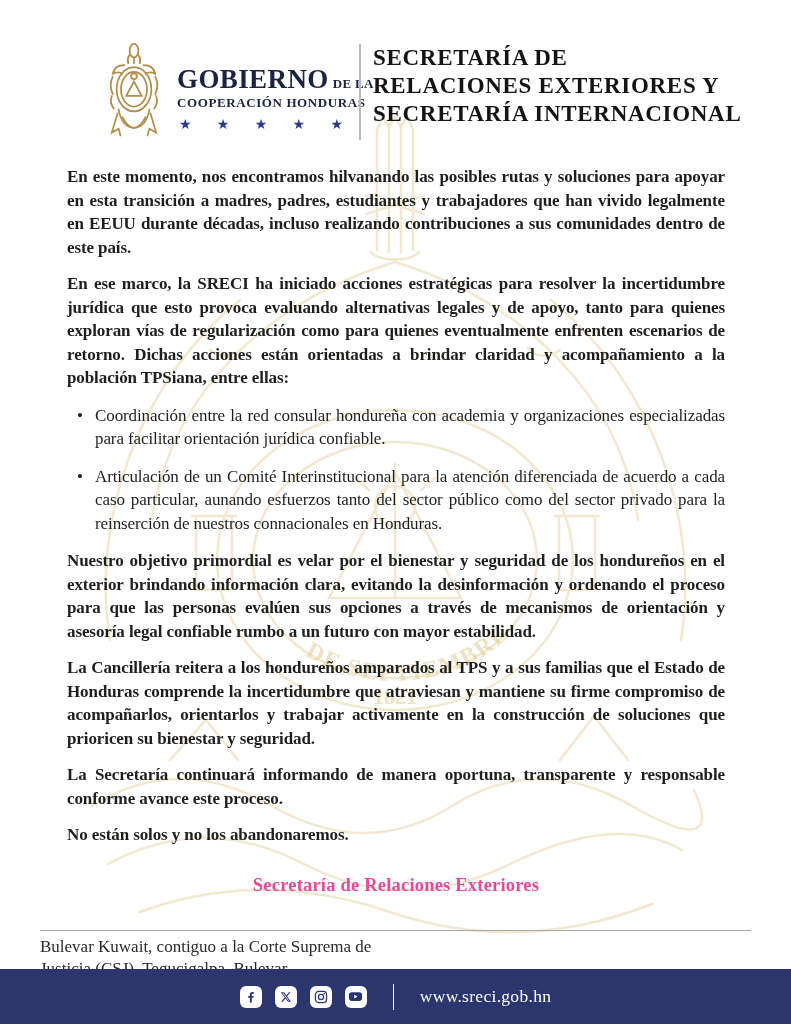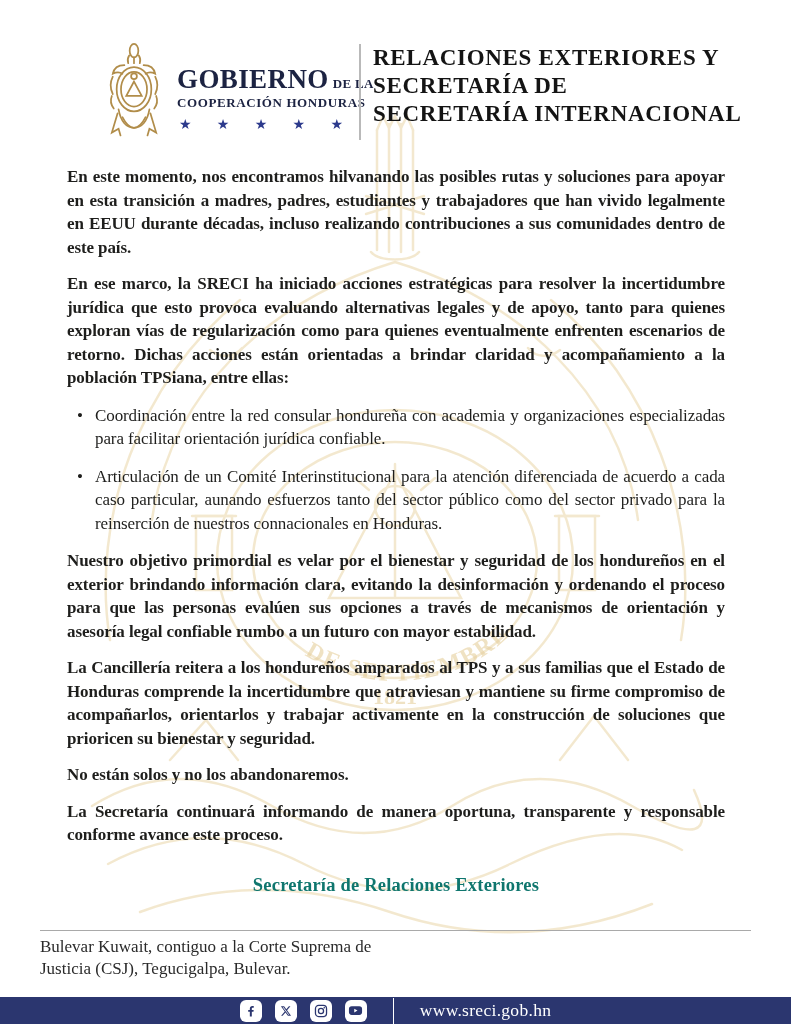--- a/index.html
+++ b/index.html
@@ -20,26 +20,26 @@
   .stars { display:flex; justify-content:space-between; color:#2c3a8c; font-size:14px; margin-top:5px; padding:0 2px; }
   .hdr-divider { width:2px; background:#b9b9b9; height:96px; margin:2px 12px 0 14px; flex:none; }
   .org-title { font-weight:bold; font-size:23px; line-height:28px; color:#141414; letter-spacing:0.7px; margin-top:2px; white-space:nowrap; }
   
   .content { position:absolute; top:165px; left:67px; width:658px; z-index:1;
              font-size:17px; line-height:23.5px; color:#1e1e1c; text-align:justify; letter-spacing:-0.1px; }
   .content p { margin:0 0 13px 0;font-weight:bold; }
   .content ul { margin:14px 0 13px 0; padding:0 0 0 28px; list-style:none; }
   .content li { position:relative; margin-bottom:14px; text-align:justify; }
   .content li::before { content:"\2022"; position:absolute; left:-18px; top:0; }
-  .signature { text-align:center; font-weight:bold; font-size:18.5px; line-height:25px; margin-top:26px; color:#0f766e; letter-spacing:0.2px; }
+  .signature { text-align:center; font-weight:bold; font-size:18.5px; line-height:25px; margin-top:26px; color:#ec4899; letter-spacing:0.2px; }
   
   .footer-rule { position:absolute; left:40px; right:40px; top:930px; border-top:1.5px solid #a9a9a9; z-index:2; }
   .address { position:absolute; top:936px; left:0; width:791px; text-align:left;
              font-size:17px; line-height:21.5px; color:#2a2a2a; z-index:2;padding-left:40px; }
-  .bottom-bar { position:absolute; left:0; right:0; bottom:0; height:27px; background:#2b366f;
+  .bottom-bar { position:absolute; left:0; right:0; bottom:0; height:55px; background:#2b366f;
                 display:flex; align-items:center; justify-content:center; z-index:3; }
   .social { display:flex; gap:13px; align-items:center; }
   .social a { width:22px; height:22px; background:#ffffff; border-radius:6px;
               display:flex; align-items:center; justify-content:center; text-decoration:none; }
   .bar-divider { width:1px; height:26px; background:#ffffff; margin:0 26px; }
   .website { color:#ffffff; font-size:17.5px; letter-spacing:0.3px; }
 </style>
 </head>
 <body>
 
@@ -116,37 +116,37 @@
         <span>★</span>
         <span>★</span>
         <span>★</span>
         <span>★</span>
       </div>
     </div>
 
     <div class="hdr-divider"></div>
 
     <div class="org-title">
+      <div>SECRETARÍA DE</div>
       <div>RELACIONES EXTERIORES Y</div>
-      <div>SECRETARÍA DE</div>
       <div>SECRETARÍA INTERNACIONAL</div>
     </div>
   </div>
 
   <div class="content">
     <p>En este momento, nos encontramos hilvanando las posibles rutas y soluciones para apoyar en esta transición a madres, padres, estudiantes y trabajadores que han vivido legalmente en EEUU durante décadas, incluso realizando contribuciones a sus comunidades dentro de este país.</p>
     <p>En ese marco, la SRECI ha iniciado acciones estratégicas para resolver la incertidumbre jurídica que esto provoca evaluando alternativas legales y de apoyo, tanto para quienes exploran vías de regularización como para quienes eventualmente enfrenten escenarios de retorno. Dichas acciones están orientadas a brindar claridad y acompañamiento a la población TPSiana, entre ellas:</p>
     <ul>
       <li><span>Coordinación entre la red consular hondureña con academia y organizaciones especializadas para facilitar orientación jurídica confiable.</span></li>
       <li><span>Articulación de un Comité Interinstitucional para la atención diferenciada de acuerdo a cada caso particular, aunando esfuerzos tanto del sector público como del sector privado para la reinserción de nuestros connacionales en Honduras.</span></li>
     </ul>
     <p>Nuestro objetivo primordial es velar por el bienestar y seguridad de los hondureños en el exterior brindando información clara, evitando la desinformación y ordenando el proceso para que las personas evalúen sus opciones a través de mecanismos de orientación y asesoría legal confiable rumbo a un futuro con mayor estabilidad.</p>
     <p>La Cancillería reitera a los hondureños amparados al TPS y a sus familias que el Estado de Honduras comprende la incertidumbre que atraviesan y mantiene su firme compromiso de acompañarlos, orientarlos y trabajar activamente en la construcción de soluciones que prioricen su bienestar y seguridad.</p>
+    <p>La Secretaría continuará informando de manera oportuna, transparente y responsable conforme avance este proceso.</p>
     <p>No están solos y no los abandonaremos.</p>
-    <p>La Secretaría continuará informando de manera oportuna, transparente y responsable conforme avance este proceso.</p>
     <div class="signature">
       <div>Secretaría de Relaciones Exteriores</div>
     </div>
   </div>
 
   <div class="footer-rule"></div>
 
   <div class="address">
     <div>Bulevar Kuwait, contiguo a la Corte Suprema de</div>
     <div>Justicia (CSJ), Tegucigalpa, Bulevar.</div>

